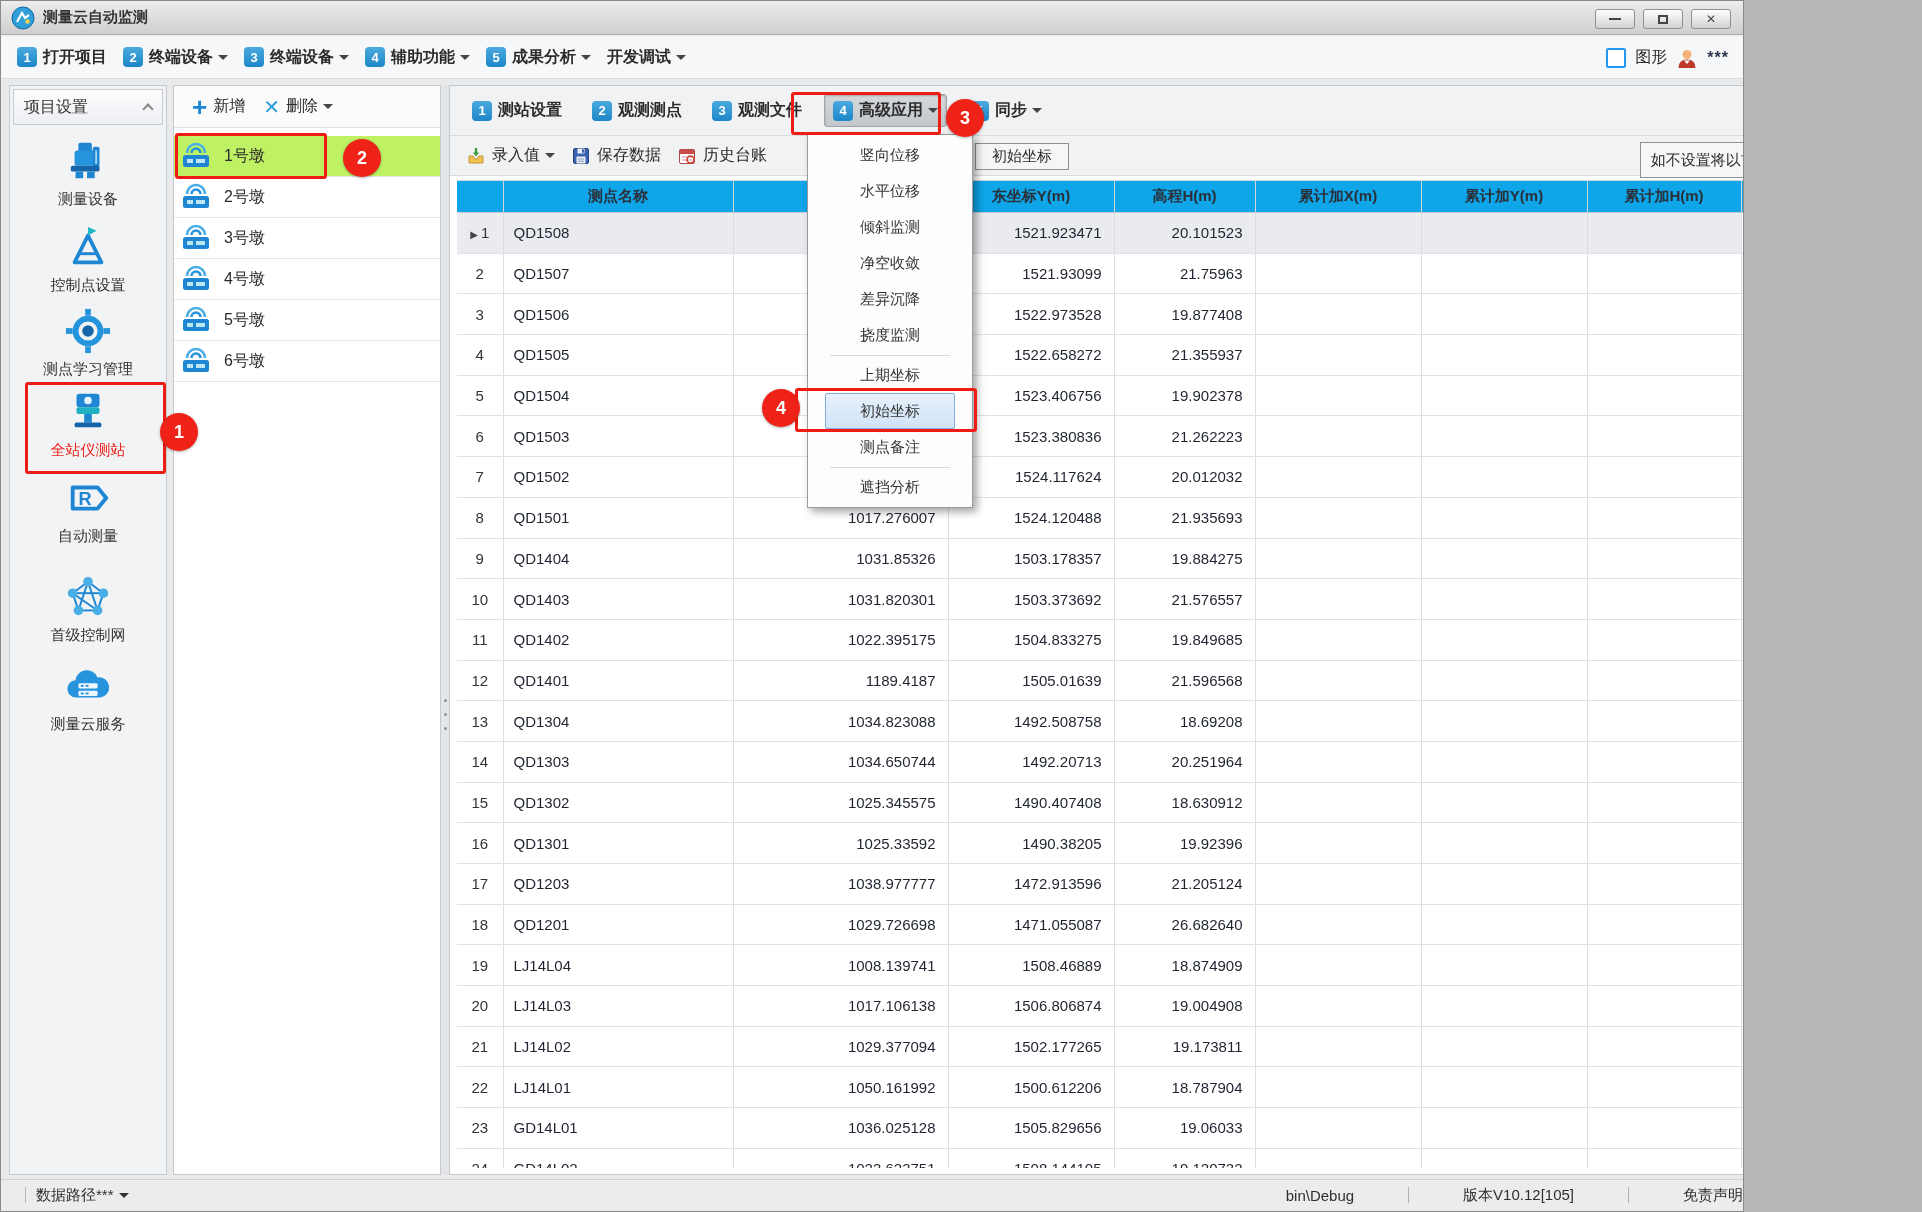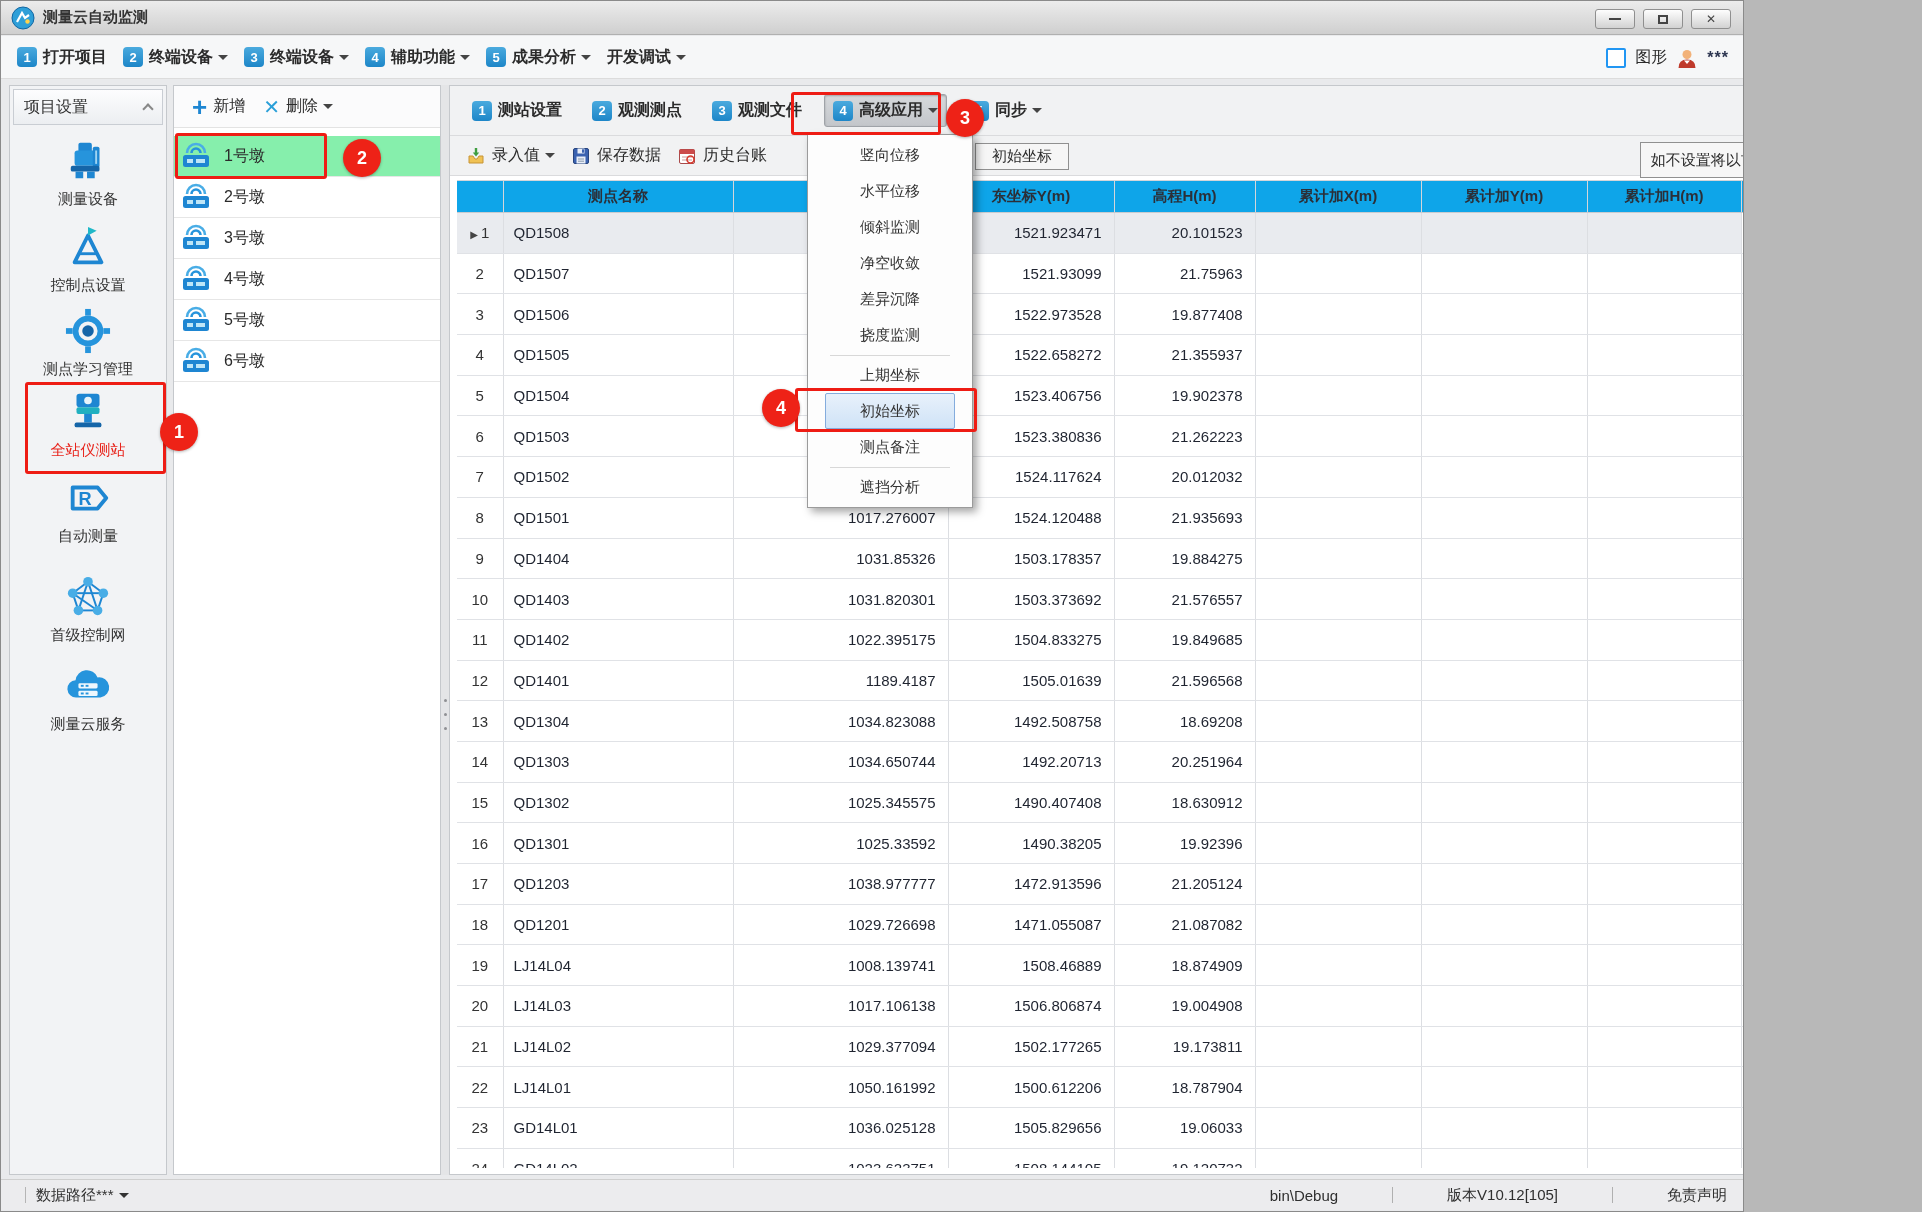--- a/index.html
+++ b/index.html
@@ -49,21 +49,21 @@
   .side-item.active .side-label { color:#e8251d; }
 
   #station-panel { left:172px; width:268px; }
   #station-toolbar { height:42px; border-bottom:1px solid #e3e3e3; background:#fbfbfc;
                      display:flex; align-items:center; }
   .tool-btn { display:flex; align-items:center; font-size:16px; color:#2b2b2b; margin-left:18px; }
   .plus-glyph { color:#1e86d2; font-size:26px; font-weight:bold; margin-right:6px; line-height:20px; }
   .x-glyph { color:#2a9fd8; font-size:20px; font-weight:bold; margin-right:6px; }
   #station-list { position:absolute; top:50px; left:0; width:100%; }
   .station-row { height:41px; display:flex; align-items:center; border-bottom:1px solid #e6e6e6; background:#fff; }
-  .station-row.selected { background:#86efac; }
+  .station-row.selected { background:#bef264; }
   .station-row svg { width:32px; height:28px; margin-left:6px; }
   .station-label { margin-left:12px; font-size:16px; color:#2b2b2b; }
 
   #splitter { position:absolute; left:440px; top:84px; width:8px; height:1090px; background:#e4e5e7; }
   .grip-dot { position:absolute; left:2.5px; width:3px; height:3px; border-radius:50%; background:#8f9094; }
 
   #main-panel { left:448px; width:1462px; }
   #tabbar { height:50px; background:#f1f2f3; border-bottom:1px solid #dadbdd; display:flex; align-items:center; }
   .tab { display:flex; align-items:center; margin-left:14px; padding:5px 8px; border-radius:3px; }
   .tab.active { background:linear-gradient(#d6d9dc,#c3c6ca); border:1px solid #9fa3a8;
@@ -109,21 +109,21 @@
   .cm-item { height:36px; display:flex; align-items:center; justify-content:center; font-size:15px;
              color:#333; margin:0 3px; }
   .cm-item.highlight { background:linear-gradient(#e8f1fb,#cfe3f7); border:1px solid #84acdd; border-radius:2px; }
   .cm-sep { height:1px; background:#d8d8d8; margin:1.5px 8px; }
 
   
   #statusbar { position:absolute; left:0; top:1178px; width:100%; height:31px; background:#ececee;
                border-top:1px solid #cfcfcf; display:flex; align-items:center; font-size:15px; color:#2f2f2f; }
   #status-grip { width:1px; height:16px; background:#b5b5b5; margin-left:24px; }
   #data-path { margin-left:10px; display:flex; align-items:center; }
-  #status-right { position:absolute; right:16px; display:flex; align-items:center;gap:40px; }
+  #status-right { position:absolute; right:0; display:flex; align-items:center;gap:40px; }
   .status-seg { margin-left:14px; }
   .status-sep { width:1px; height:16px; background:#b0b0b0; margin-left:14px; }
 
   
   .red-box { position:absolute; border:3px solid #ee1c14; border-radius:3px; z-index:40; pointer-events:none; }
   .red-circle { position:absolute; width:38px; height:38px; border-radius:50%; background:#ee2217;
                 color:#fff; font-size:18px; font-weight:bold; display:flex; align-items:center;
                 justify-content:center; z-index:41; box-shadow:0 1px 3px rgba(0,0,0,.3); }
 </style>
 </head>
@@ -620,21 +620,21 @@
               <td class="num"></td>
               <td class="num"></td>
               <td class="num"></td>
               <td class="filler"></td>
             </tr>
             <tr>
               <td class="marker">18</td>
               <td class="name">QD1201</td>
               <td class="num">1029.726698</td>
               <td class="num">1471.055087</td>
-              <td class="num">21.087082</td>
+              <td class="num">26.682640</td>
               <td class="num"></td>
               <td class="num"></td>
               <td class="num"></td>
               <td class="filler"></td>
             </tr>
             <tr>
               <td class="marker">19</td>
               <td class="name">LJ14L04</td>
               <td class="num">1008.139741</td>
               <td class="num">1508.46889</td>

